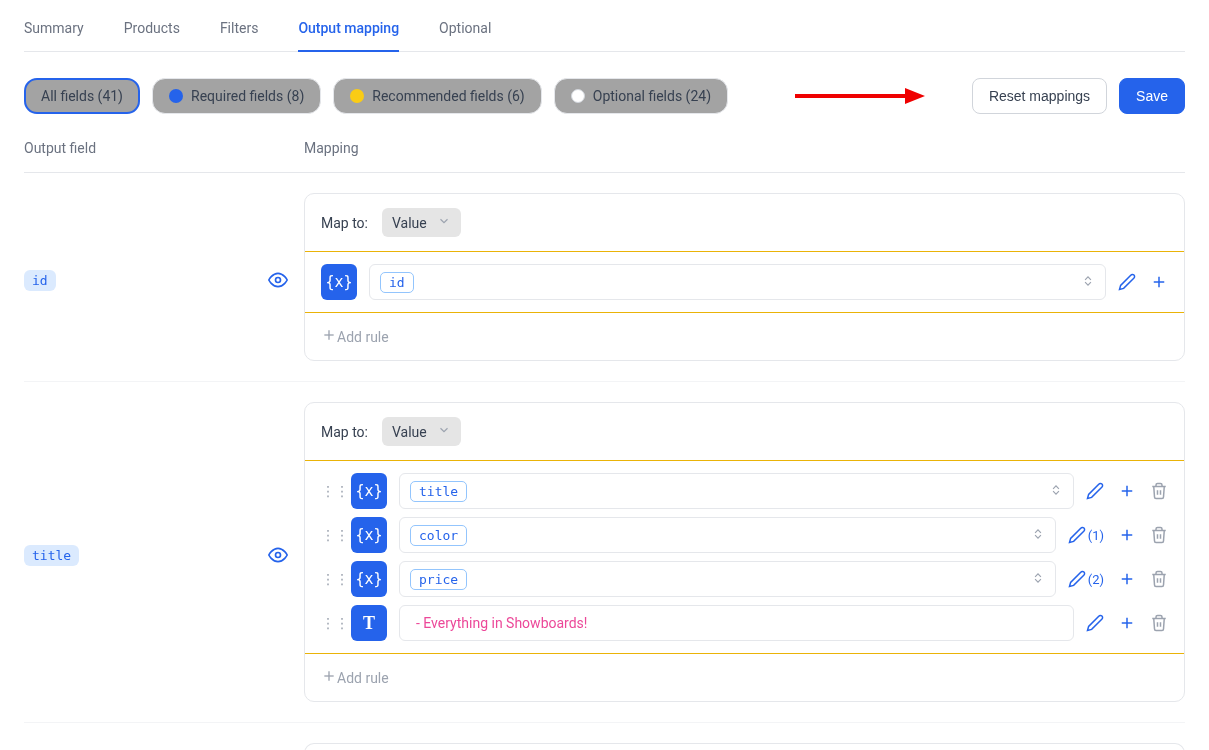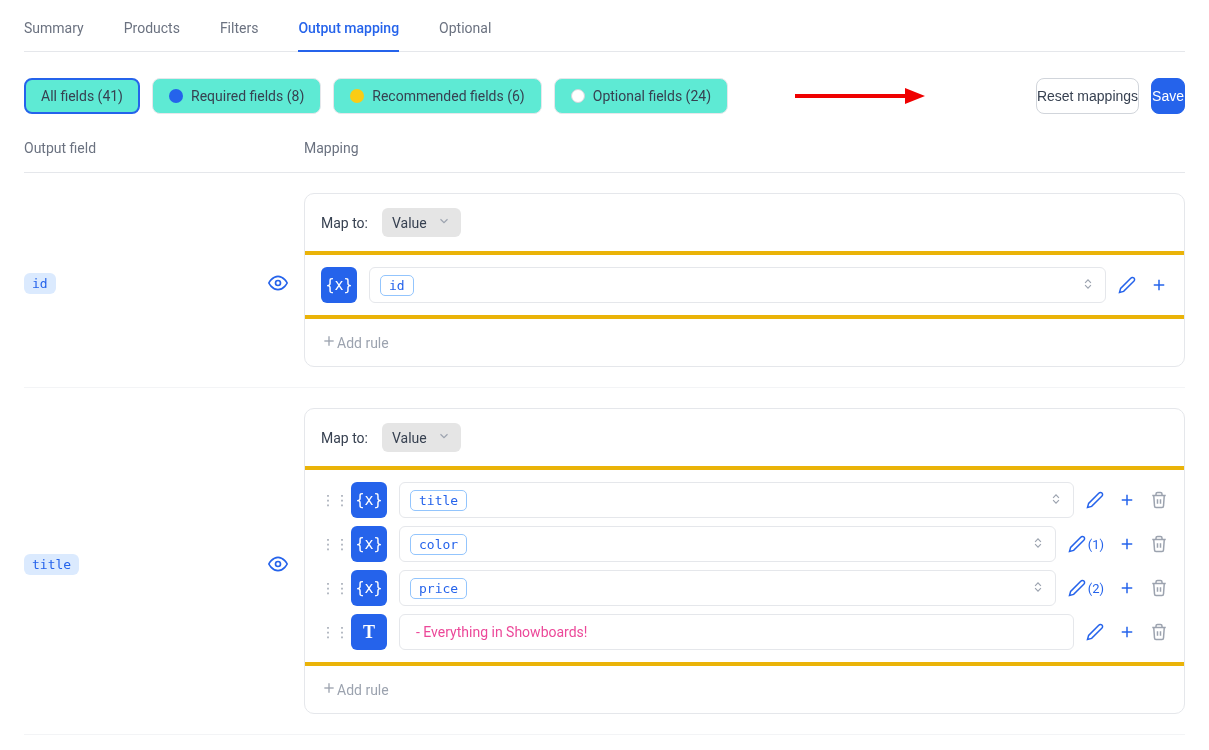--- a/index.html
+++ b/index.html
@@ -34,40 +34,40 @@
       gap: 12px;
       padding: 26px 0;
       position: relative;
     }
     .filter-pill {
       display: flex;
       align-items: center;
       gap: 8px;
       padding: 9px 16px;
       border: 1px solid #e5e7eb;
-      border-radius: 8px;
+      border-radius: 13px;
       cursor: pointer;
-      background: #5eead4;
+      background: #a3a3a3;
       color: #374151;
     }
     .filter-pill.selected {
       border: 2px solid #2563eb;
       padding: 8px 15px;
     }
     .dot {
       width: 14px;
       height: 14px;
       border-radius: 50%;
     }
     .dot.blue { background: #2563eb; }
     .dot.yellow { background: #facc15; }
     .dot.white { background: #fff; border: 1px solid #d1d5db; }
     .spacer { flex: 1; }
     .btn {
-      padding: 9px 0;
+      padding: 9px 16px;
       border-radius: 8px;
       cursor: pointer;
       font-size: 14px;
     }
     .btn-secondary {
       background: #fff;
       border: 1px solid #d1d5db;
       color: #374151;
     }
     .btn-primary {
@@ -115,21 +115,21 @@
       color: #2563eb;
       cursor: pointer;
     }
     .mapping-card {
       flex: 1;
       border: 1px solid #e5e7eb;
       border-radius: 10px;
     }
     .card-row {
       padding: 14px 16px;
-      border-bottom: 4px solid #eab308;
+      border-bottom: 1px solid #eab308;
       display: flex;
       align-items: center;
       gap: 10px;
     }
     .card-row:last-child { border-bottom: none; }
     .card-row.rules { flex-direction: column; align-items: stretch; gap: 8px; padding: 12px 16px; }
     .map-to-label { color: #374151; margin-right: 4px; }
     .select-box {
       display: flex;
       align-items: center;

